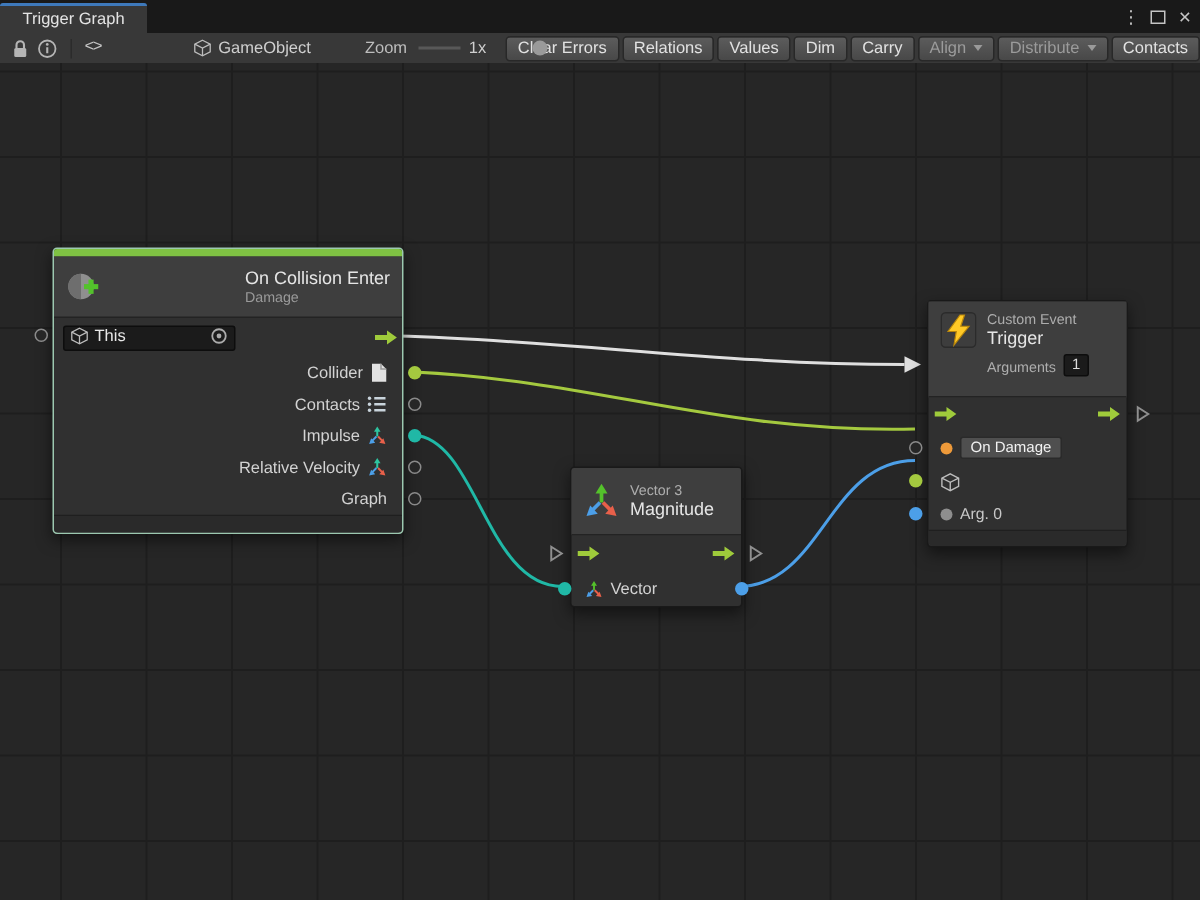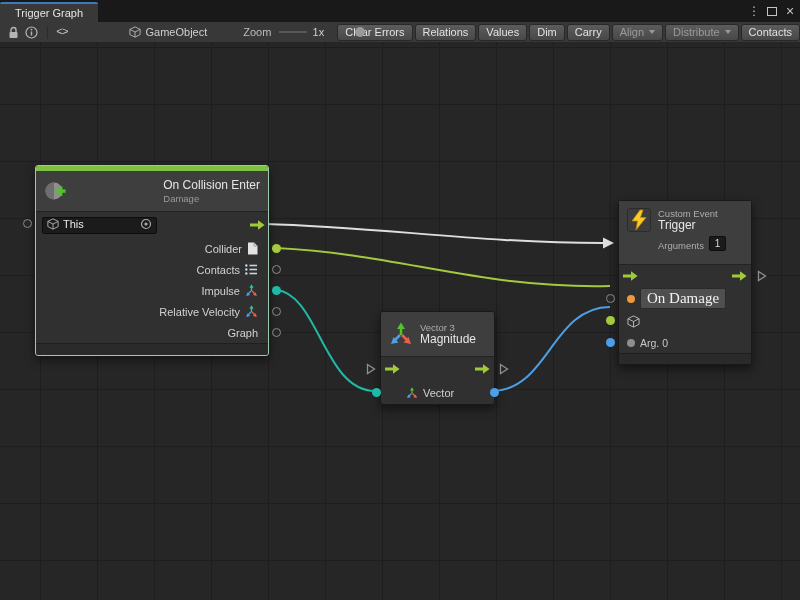--- a/index.html
+++ b/index.html
@@ -75,21 +75,21 @@
 
   .port{position:absolute;width:9px;height:9px;border-radius:50%;box-sizing:border-box;z-index:3;}
   .p-hollow{background:var(--canvas-bg);border:1px solid #8A8A8A;}
   .p-green{background:var(--wire-green);} .p-teal{background:var(--wire-teal);}
   .p-blue{background:var(--wire-blue);}
   .dot{width:8px;height:8px;border-radius:50%;display:inline-block;flex:0 0 auto;}
   .d-orange{background:var(--port-orange);} .d-gray{background:#8E8E8E;}
   .flowarrow{position:absolute;}
   .tri{position:absolute;z-index:3;}
 
-  .strfield{background:#4F4F4F;border:1px solid #2A2A2A;border-radius:2px;padding:1px 6px;font-size:15px;color:#F2F2F2;font-family:Liberation Serif, serif;}
+  .strfield{background:#4F4F4F;border:1px solid #2A2A2A;border-radius:2px;padding:1px 6px;font-size:10px;color:#F2F2F2;}
   .argbox{width:15px;height:13px;background:#1B1B1B;border:1px solid #0D0D0D;border-radius:2px;color:#DDDDDD;
           font-size:10px;display:flex;align-items:center;justify-content:center;}
   .flowrow{position:relative;}
   .icon{display:flex;align-items:center;flex:0 0 auto;}
 </style>
 </head>
 <body>
 
 <div class="tabbar">
   <div class="tab">
@@ -316,21 +316,21 @@
         <svg width="15" height="10" viewBox="0 0 15 10">
             <path d="M0 3.4 H8 V0.3 L14.6 5 L8 9.7 V6.6 H0 Z" style="fill:var(--flow-green);"></path>
           </svg>
       </span>
       <span class="flowarrow" style="right:4px;top:7px;">
         <svg width="15" height="10" viewBox="0 0 15 10">
             <path d="M0 3.4 H8 V0.3 L14.6 5 L8 9.7 V6.6 H0 Z" style="fill:var(--flow-green);"></path>
           </svg>
       </span>
     </div>
-    <div class="lrow" style="height:23px;padding-left:25px;">
+    <div class="lrow" style="height:23px;padding-left:9px;">
       <span class="port p-teal" style="left:-9px;top:7px;"></span>
       <span class="icon">
         <svg width="12" height="12" viewBox="0 0 24 24">
             <line x1="12" y1="13" x2="12" y2="5" stroke="#54C22B" stroke-width="2.5"></line>
             <polygon points="12,0.5 8,7 16,7" fill="#54C22B"></polygon>
             <line x1="11" y1="13" x2="6" y2="18" stroke="#4C9FE8" stroke-width="2.5"></line>
             <polygon points="2,22 9.5,20.5 4.5,15" fill="#4C9FE8"></polygon>
             <line x1="13" y1="13" x2="18" y2="18" stroke="#E8604A" stroke-width="2.5"></line>
             <polygon points="22,22 19.5,15 14.5,20.5" fill="#E8604A"></polygon>
           </svg>

